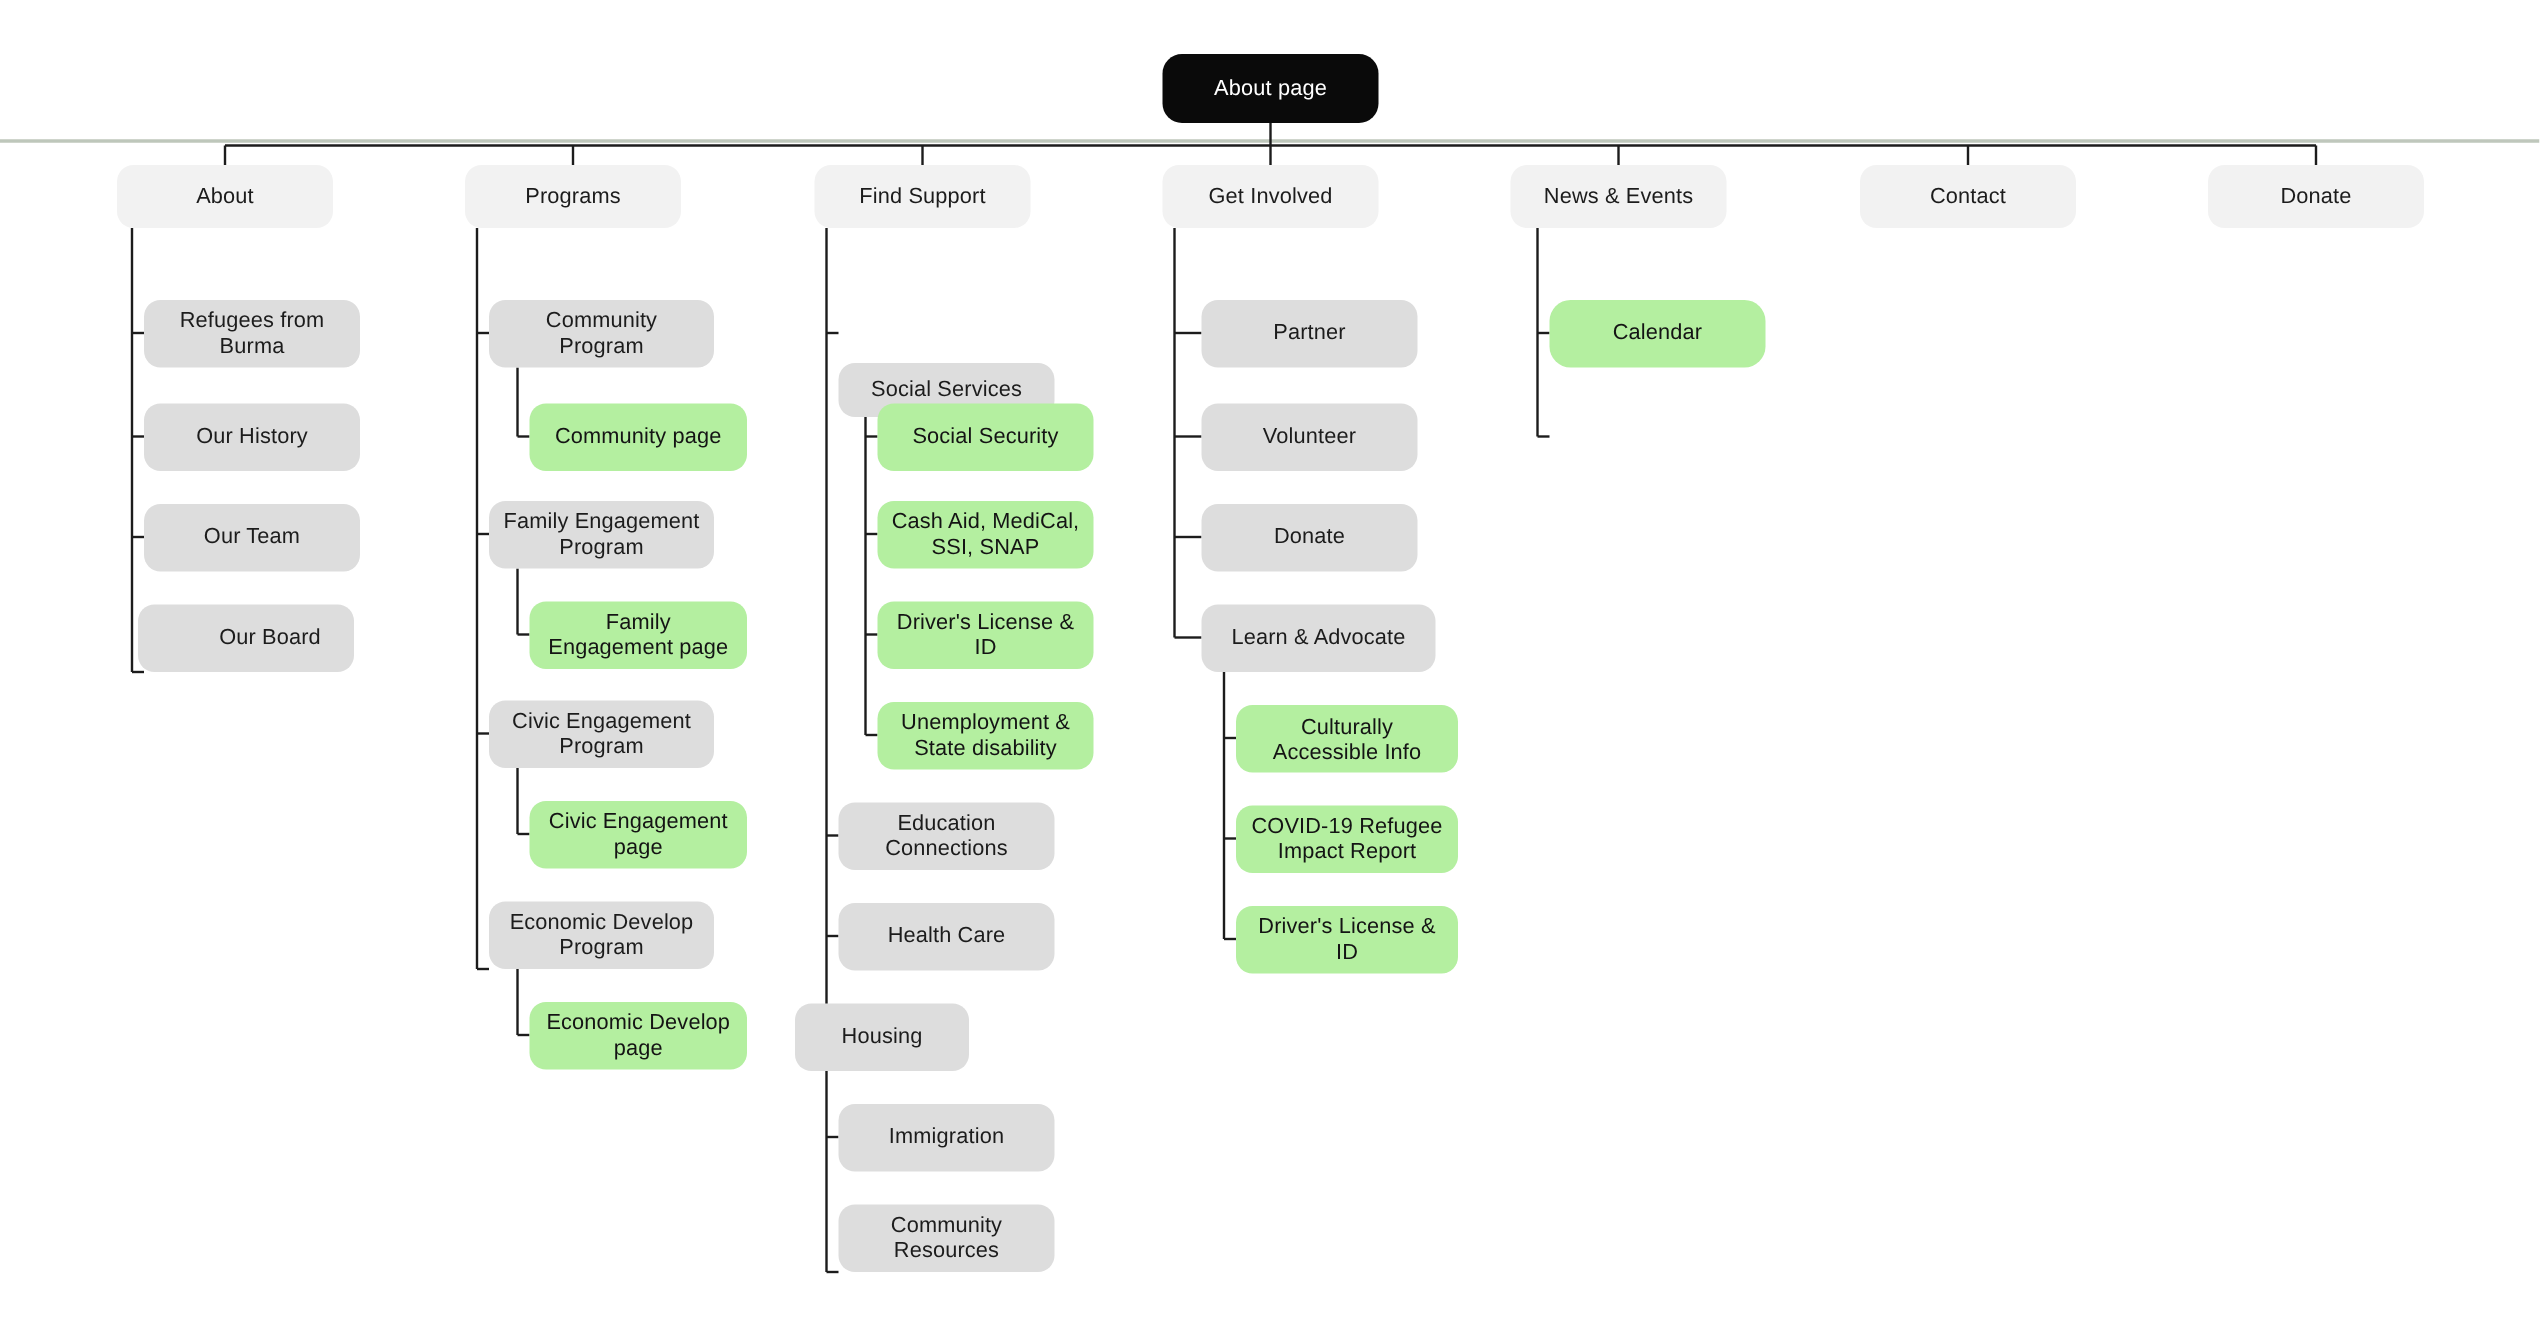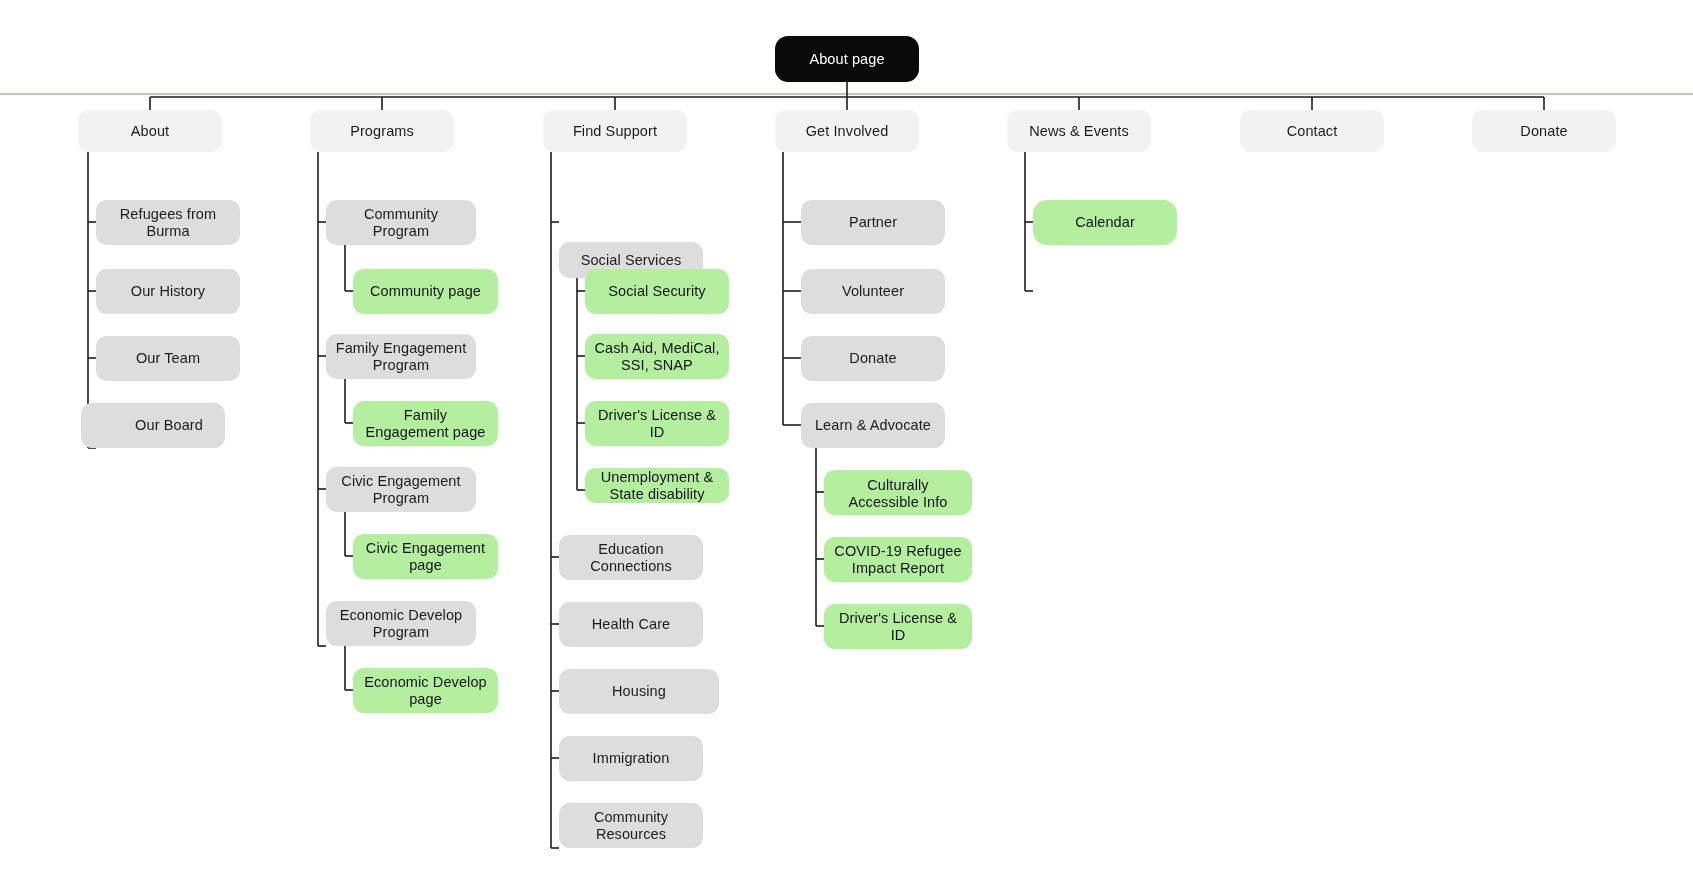--- a/index.html
+++ b/index.html
@@ -177,21 +177,21 @@
   <div class="node gray" style="left:96px; top:200px; width:144px; height:45px;">
     <span class="node-label">Refugees from
 Burma</span>
   </div>
   <div class="node gray" style="left:96px; top:269px; width:144px; height:45px;text-align:right;">
     <span class="node-label">Our History</span>
   </div>
   <div class="node gray" style="left:96px; top:336px; width:144px; height:45px;">
     <span class="node-label">Our Team</span>
   </div>
-  <div class="node gray" style="left:81px; top:403px; width:144px; height:45px;padding-left:40px;">
+  <div class="node gray" style="left:92px; top:403px; width:144px; height:45px;padding-left:40px;">
     <span class="node-label">Our Board</span>
   </div>
 
   <div class="node gray" style="left:326px; top:200px; width:150px; height:45px;">
     <span class="node-label">Community
 Program</span>
   </div>
   <div class="node green" style="left:353px; top:269px; width:145px; height:45px;">
     <span class="node-label">Community page</span>
   </div>
@@ -227,52 +227,52 @@
     <span class="node-label">Social Security</span>
   </div>
   <div class="node green" style="left:585px; top:334px; width:144px; height:45px;">
     <span class="node-label">Cash Aid, MediCal,
 SSI, SNAP</span>
   </div>
   <div class="node green" style="left:585px; top:401px; width:144px; height:45px;">
     <span class="node-label">Driver's License &amp;
 ID</span>
   </div>
-  <div class="node green" style="left:585px; top:468px; width:144px; height:35px;">
+  <div class="node green" style="left:585px; top:468px; width:144px; height:45px;">
     <span class="node-label">Unemployment &amp;
 State disability</span>
   </div>
   <div class="node gray" style="left:559px; top:535px; width:144px; height:45px;">
     <span class="node-label">Education
 Connections</span>
   </div>
   <div class="node gray" style="left:559px; top:602px; width:144px; height:45px;">
     <span class="node-label">Health Care</span>
   </div>
-  <div class="node gray" style="left:559px; top:669px; width:160px; height:45px;">
+  <div class="node gray" style="left:530px; top:669px; width:116px; height:45px;">
     <span class="node-label">Housing</span>
   </div>
   <div class="node gray" style="left:559px; top:736px; width:144px; height:45px;">
     <span class="node-label">Immigration</span>
   </div>
   <div class="node gray" style="left:559px; top:803px; width:144px; height:45px;">
     <span class="node-label">Community
 Resources</span>
   </div>
 
   <div class="node gray" style="left:801px; top:200px; width:144px; height:45px;">
     <span class="node-label">Partner</span>
   </div>
   <div class="node gray" style="left:801px; top:269px; width:144px; height:45px;">
     <span class="node-label">Volunteer</span>
   </div>
   <div class="node gray" style="left:801px; top:336px; width:144px; height:45px;">
     <span class="node-label">Donate</span>
   </div>
-  <div class="node gray" style="left:801px; top:403px; width:144px; height:45px;">
+  <div class="node gray" style="left:801px; top:403px; width:156px; height:45px;">
     <span class="node-label">Learn &amp; Advocate</span>
   </div>
   <div class="node green" style="left:824px; top:470px; width:148px; height:45px;align-items:flex-end;">
     <span class="node-label">Culturally
 Accessible Info</span>
   </div>
   <div class="node green" style="left:824px; top:537px; width:148px; height:45px;">
     <span class="node-label">COVID-19 Refugee
 Impact Report</span>
   </div>

